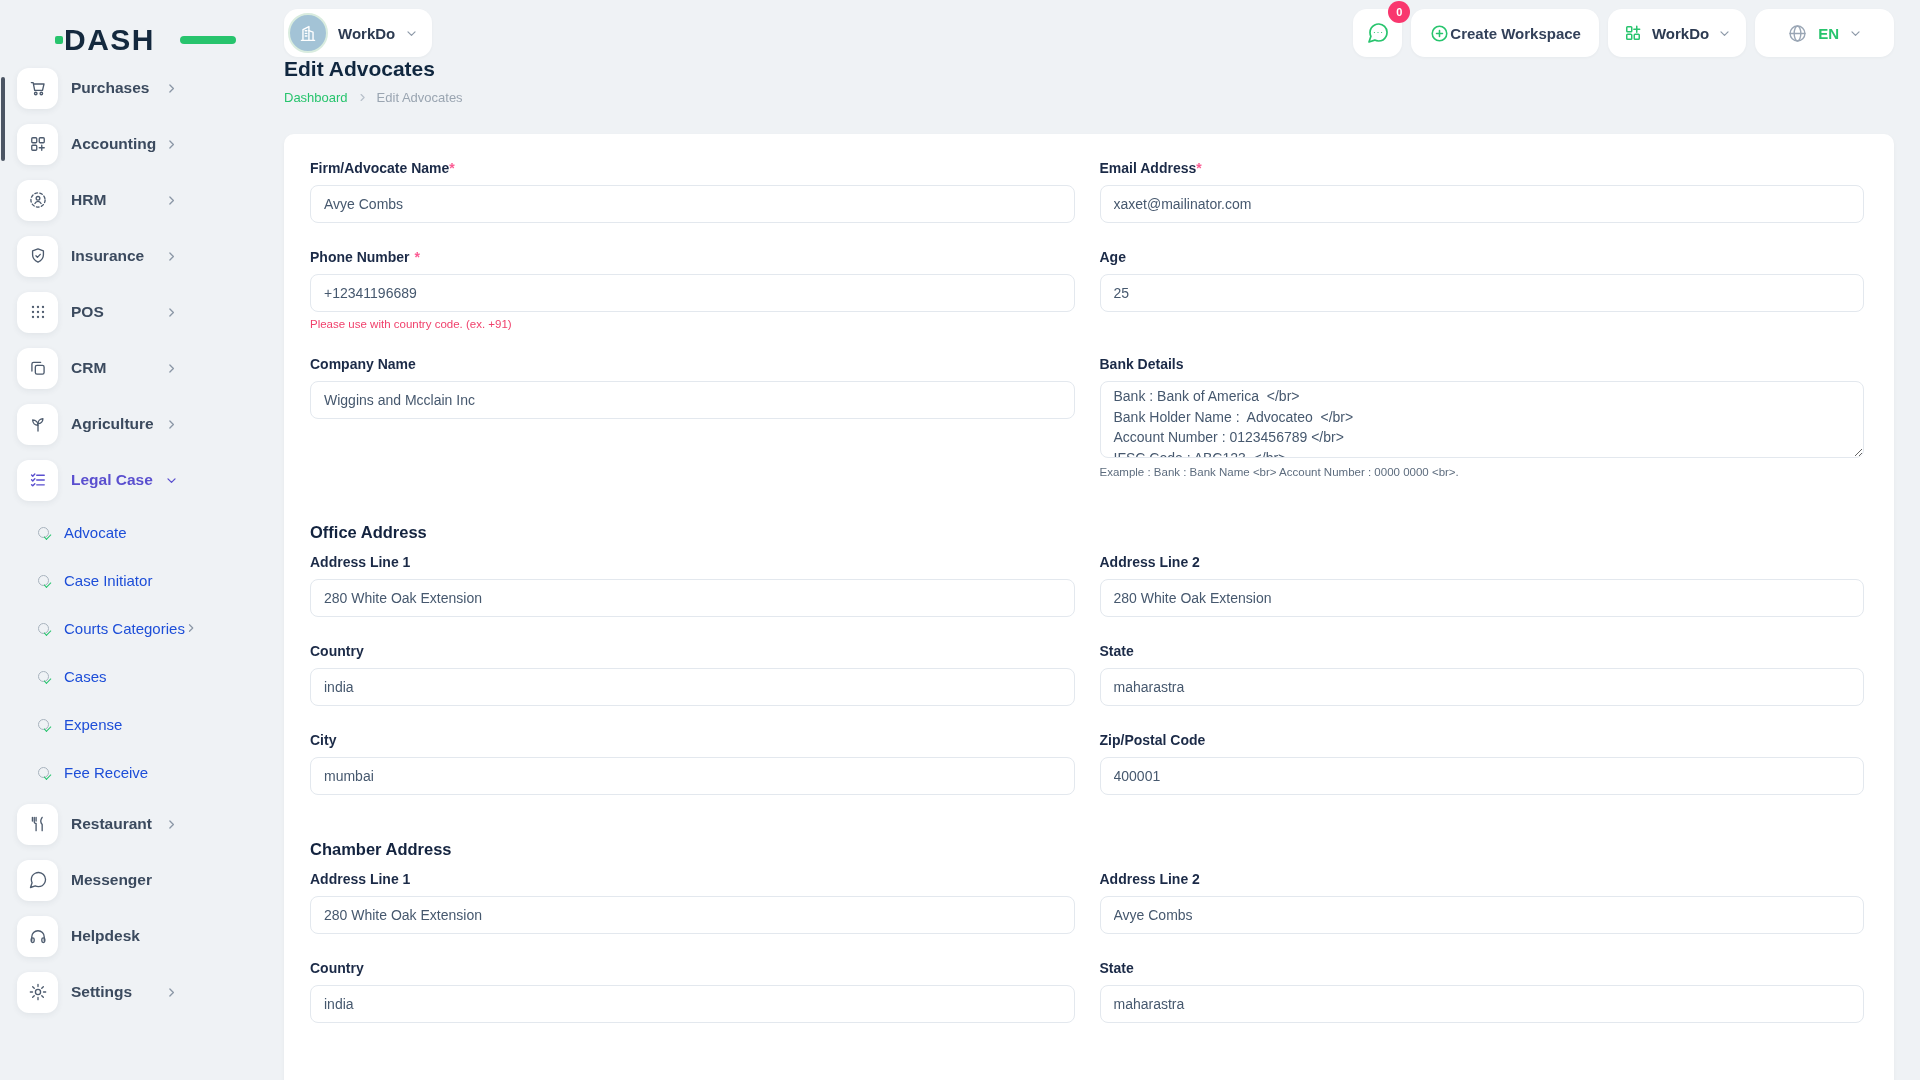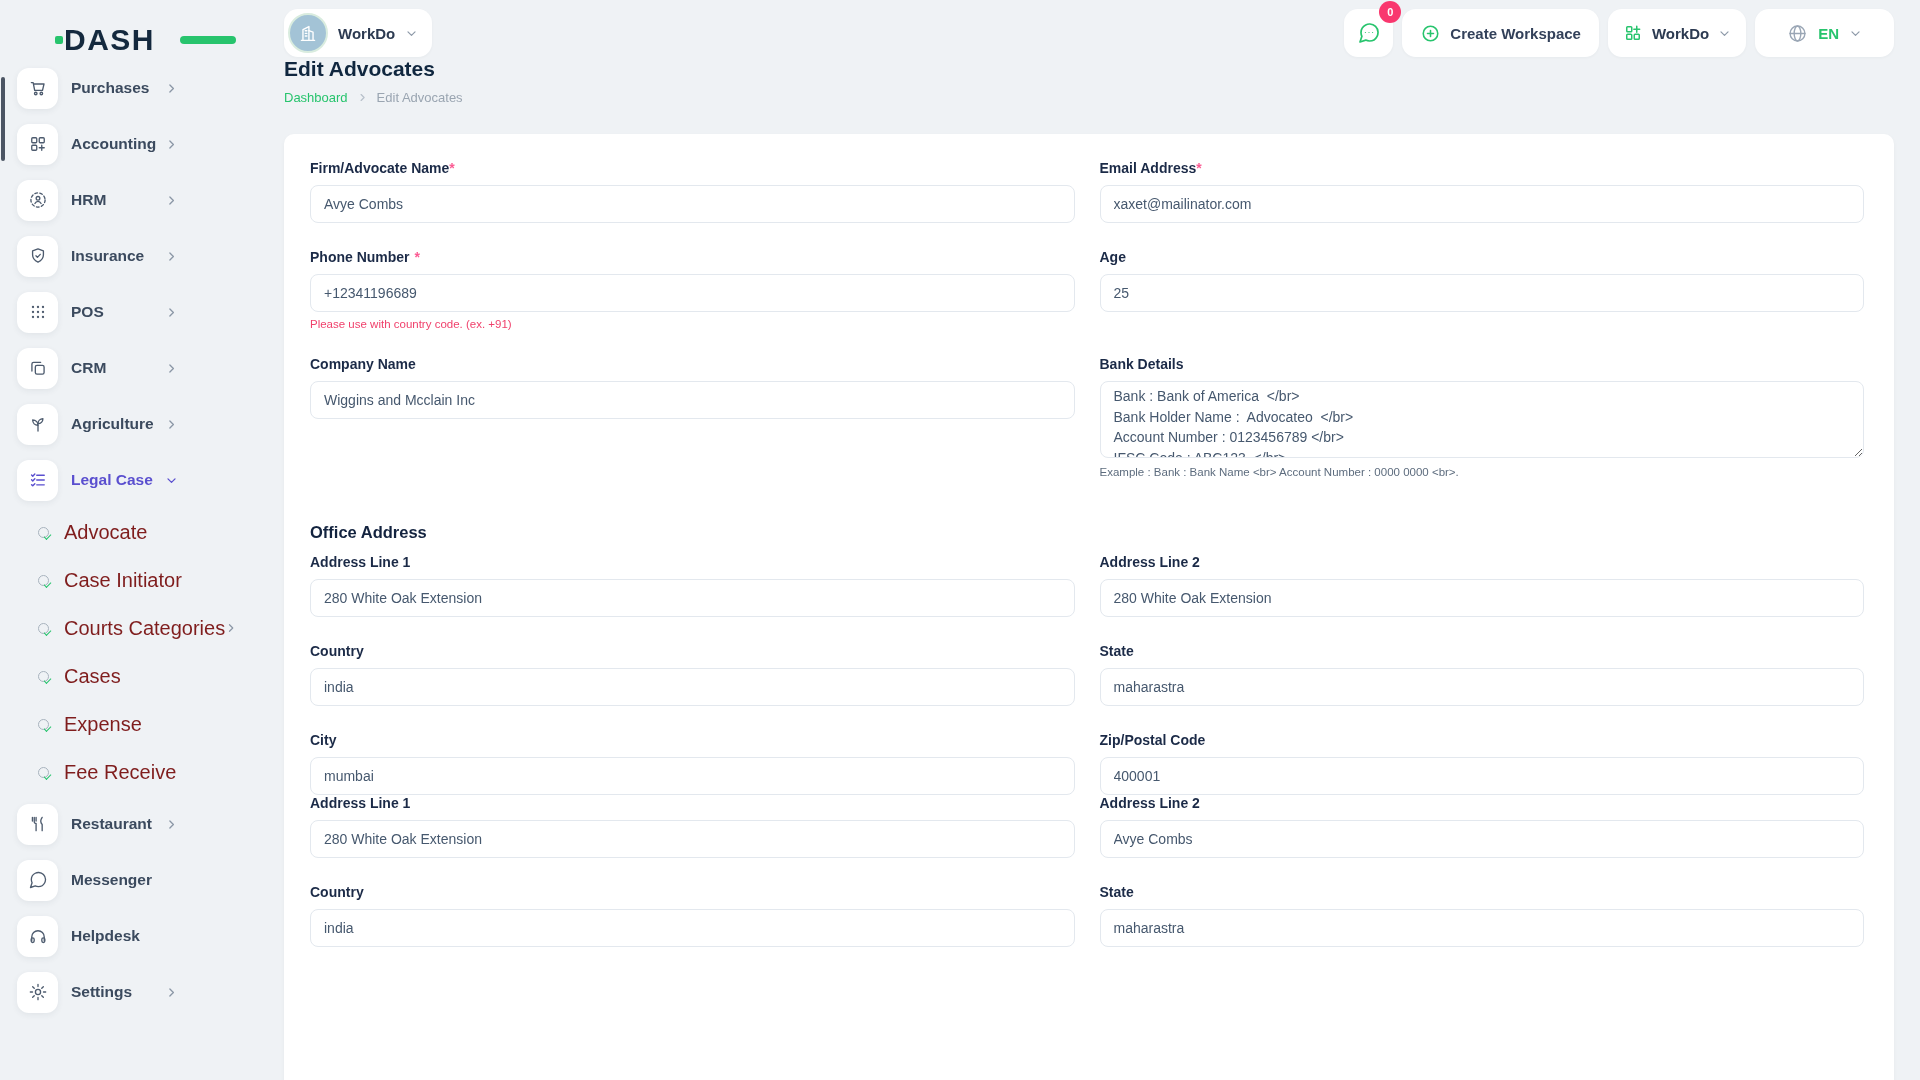--- a/index.html
+++ b/index.html
@@ -18,34 +18,34 @@
   .logo-bar { position:absolute; right:-42px; top:16px; width:56px; height:8px; border-radius:4px; background:#27c46d; }
   .nav { padding-top:0; }
   .nav-item { height:56px; display:flex; align-items:center; padding:0 50px 0 17px; cursor:pointer; }
   .nav-icon-box { width:41px; height:41px; border-radius:12px; background:#fff; box-shadow:0 2px 6px rgba(40,50,70,.07); display:flex; align-items:center; justify-content:center; color:#4d5b6e; flex:none; }
   .nav-label { margin-left:13px; font-size:15.5px; font-weight:600; color:#3b4a5e; white-space:nowrap; }
   .nav-chevron { margin-left:auto; color:#8b97a6; display:flex; }
   .nav-item.active .nav-icon-box, .nav-item.active .nav-label, .nav-item.active .nav-chevron { color:#5a4fcf; }
   .nav-sub { height:48px; display:flex; align-items:center; padding:0 56px 0 38px; cursor:pointer; }
   .sub-bullet { position:relative; width:11px; height:11px; border:1.6px solid #a7b2bd; border-radius:50%; flex:none; }
   .sub-bullet::after { content:""; position:absolute; right:-3px; bottom:-1px; width:6px; height:3px; border-left:1.8px solid #27c46d; border-bottom:1.8px solid #27c46d; transform:rotate(-45deg); }
-  .sub-label { margin-left:15px; font-size:20px; font-weight:500; color:#7f1d1d; white-space:nowrap; }
+  .sub-label { margin-left:15px; font-size:15px; font-weight:500; color:#1d4ed8; white-space:nowrap; }
   .sub-chevron { margin-left:auto; color:#8b97a6; display:flex; }
   
   .main { margin-left:284px; padding-right:26px; }
   .topbar { height:57px; display:flex; align-items:flex-start; padding-top:9px; }
   .pill { background:#fff; border-radius:14px; height:48px; display:flex; align-items:center; box-shadow:0 1px 3px rgba(25,39,57,.04); cursor:pointer; }
   .ws-pill { padding:0 14px 0 4px; gap:10px; }
   .avatar { width:40px; height:40px; border-radius:50%; background:#a3c3d6; border:2px solid #d9ecdf; display:flex; align-items:center; justify-content:center; color:#fff; flex:none; }
   .ws-name { font-size:15px; font-weight:600; color:#2c3a51; }
   .right-cluster { margin-left:auto; display:flex; gap:9px; }
   .icon-pill { width:49px; justify-content:center; position:relative; color:#27c46d; }
   .badge { position:absolute; top:-8px; right:-8px; min-width:22px; height:22px; border-radius:50%; background:#f9376e; color:#fff; font-size:11px; font-weight:700; display:flex; align-items:center; justify-content:center; }
   .icon-pill-wrap { position:relative; }
-  .create-pill { padding:0 18px; gap:9px; font-size:15px; font-weight:600; color:#33415a; }
+  .create-pill { padding:0 18px; font-size:15px; font-weight:600; color:#33415a; }
   .create-pill .plus { color:#27c46d; display:flex; }
   .wd-pill { padding:0 15px; gap:9px; font-size:15px; font-weight:600; color:#2c3a51; }
   .wd-pill .grid { color:#27c46d; display:flex; }
   .lang-pill { padding:0 32px; gap:10px; font-size:15px; font-weight:700; }
   .lang-pill .globe { color:#9aa6b5; display:flex; }
   .lang-code { color:#27c46d; }
   .chev-down { color:#8d99a8; display:flex; }
   
   .page-head { }
   .page-title { font-size:21px; font-weight:700; color:#10273f; }
@@ -450,20 +450,21 @@
       <div class="field">
         <label class="field-label">City</label>
         <input class="text-input" type="text" value="mumbai" style="">
       </div>
       <div class="field">
         <label class="field-label">Zip/Postal Code</label>
         <input class="text-input" type="text" value="400001" style="">
       </div>
     </div>
 
+    <div class="section-title">Chamber Address</div>
     <div class="form-grid">
       <div class="field">
         <label class="field-label">Address Line 1</label>
         <input class="text-input" type="text" value="280 White Oak Extension" style="">
       </div>
       <div class="field">
         <label class="field-label">Address Line 2</label>
         <input class="text-input" type="text" value="Avye Combs" style="">
       </div>
 

